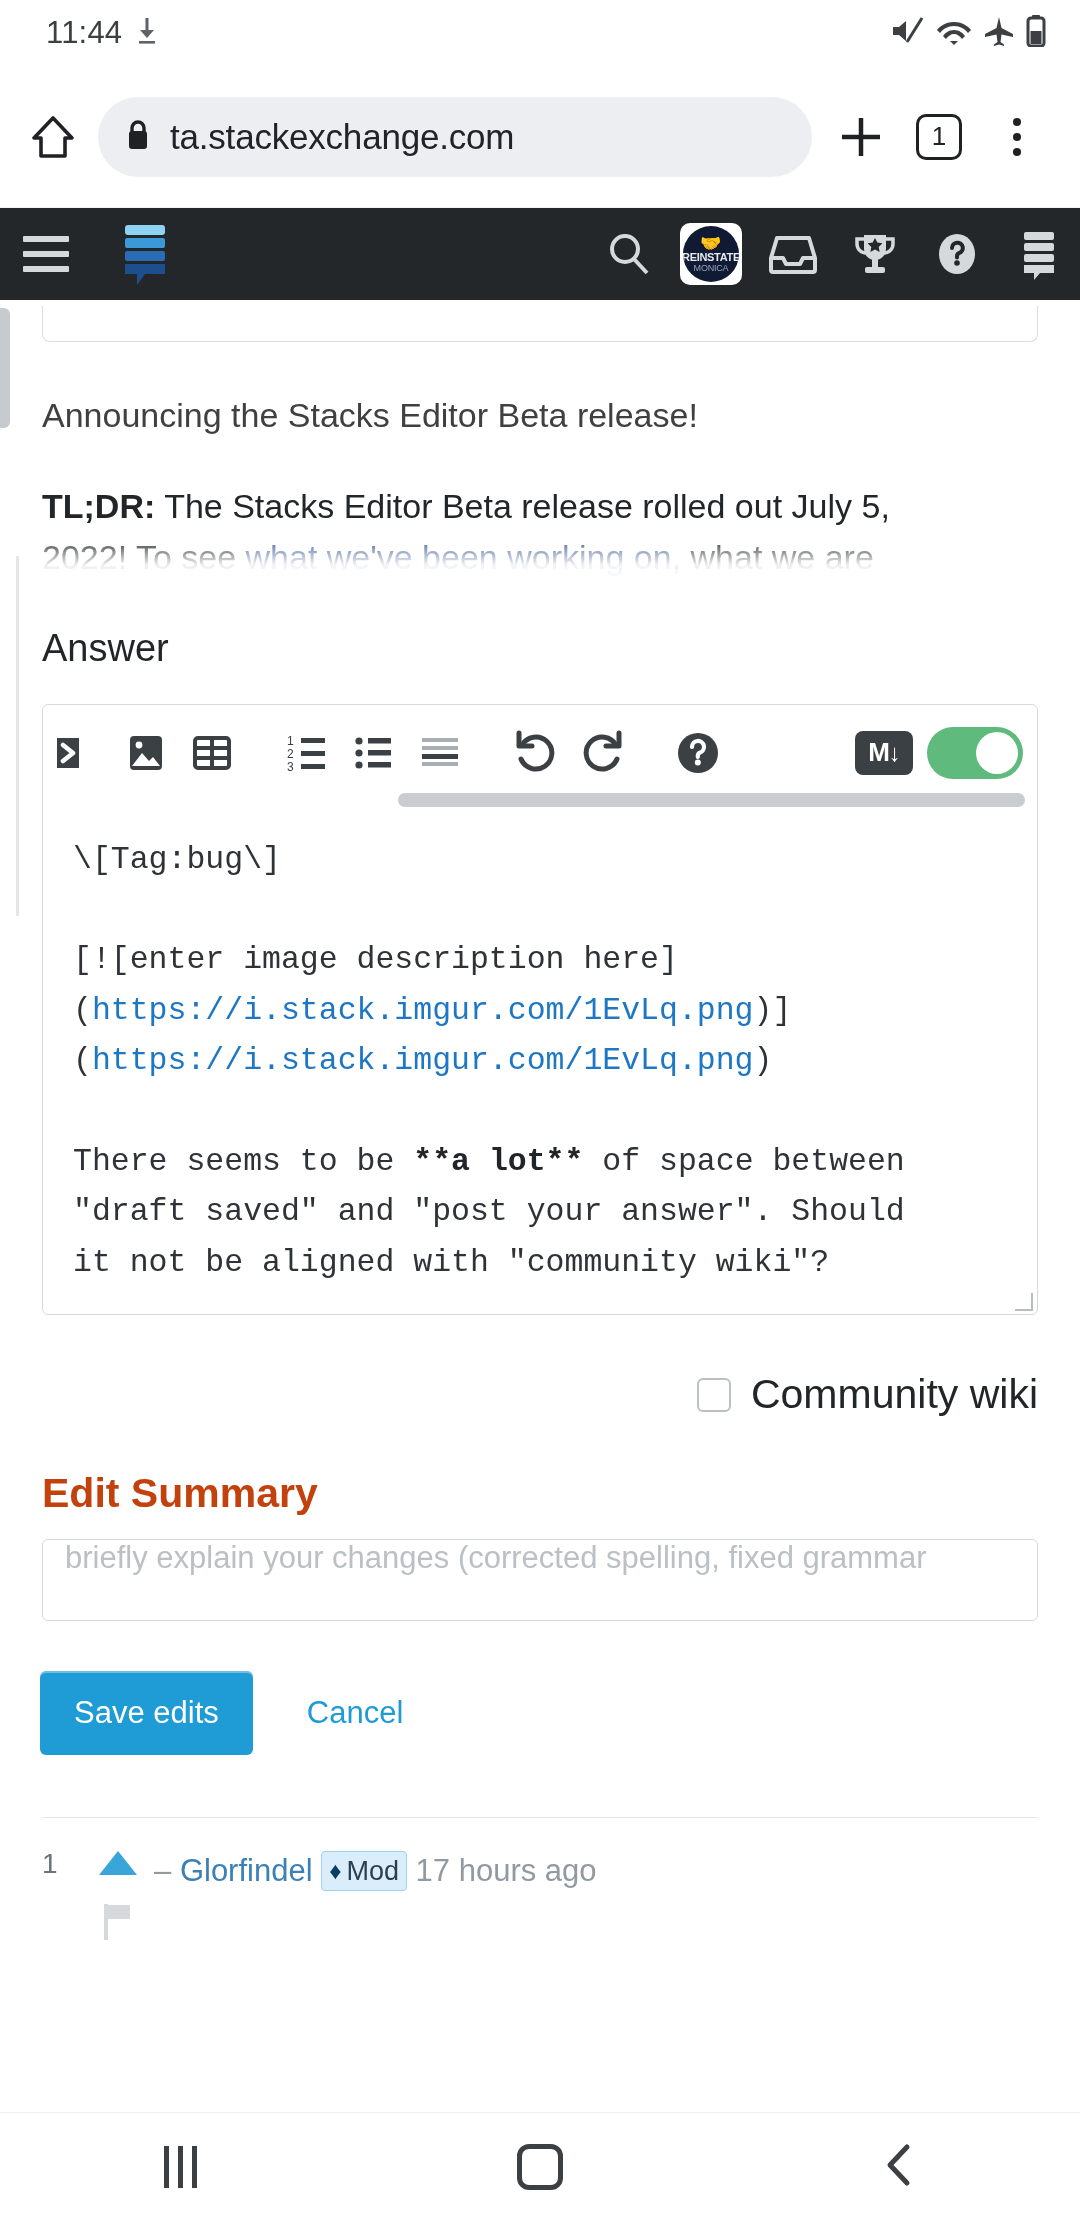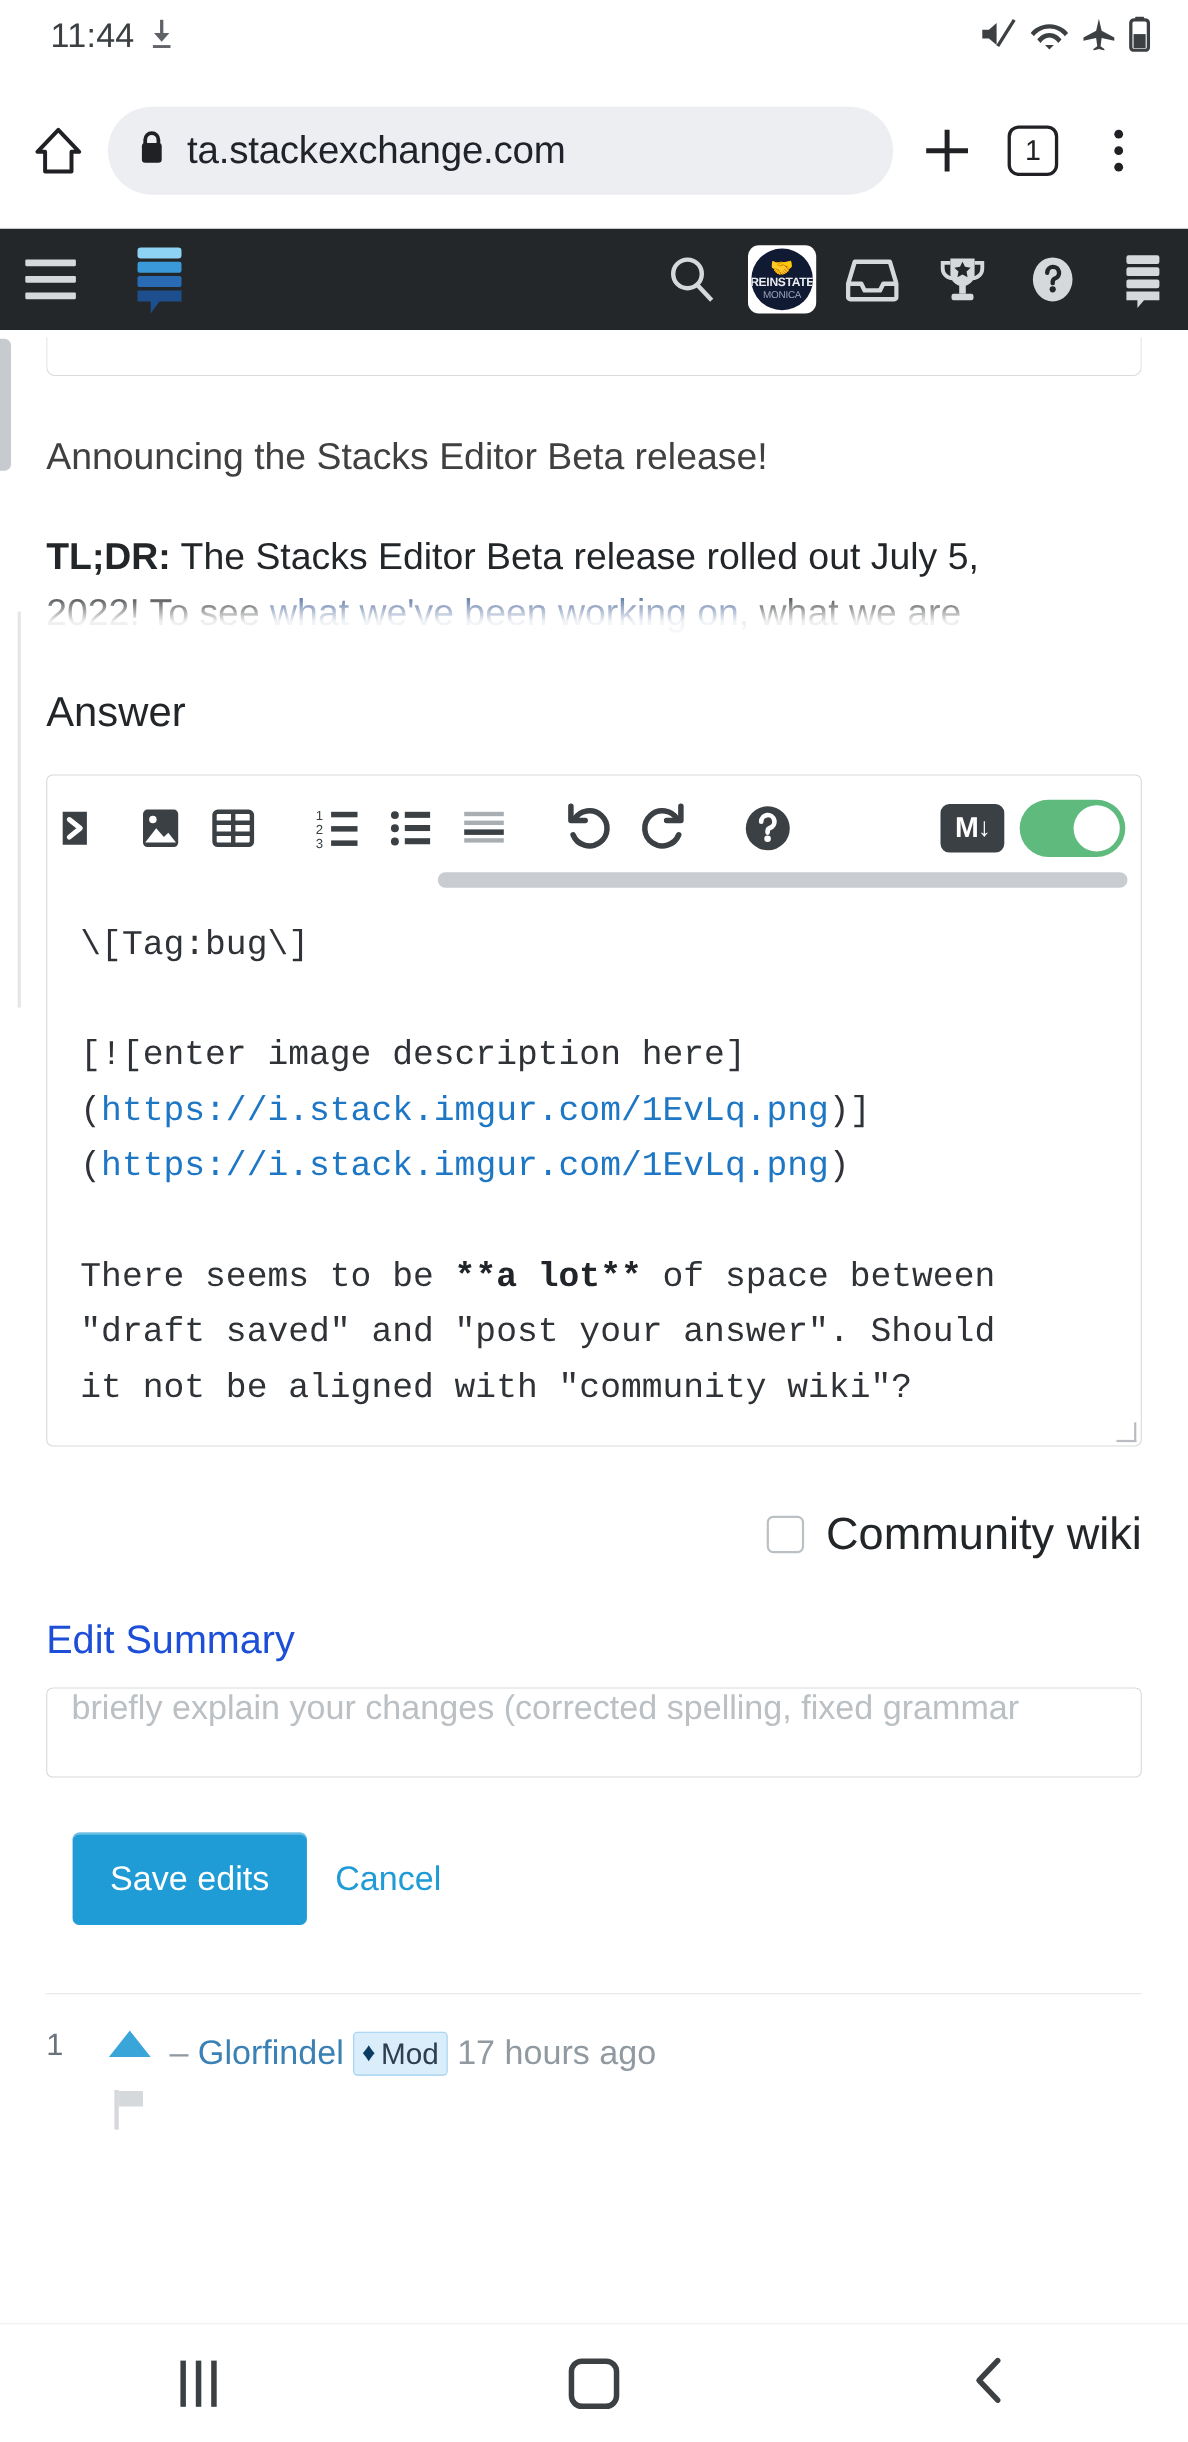--- a/index.html
+++ b/index.html
@@ -167,29 +167,29 @@
   }
 
   
   .cw-row {
     margin: 56px 42px 0 42px;
     display:flex; align-items:center; justify-content:flex-end; gap:20px;
   }
   .cw-box { width:34px;height:34px;border:2px solid #bbc0c4;border-radius:6px;background:#fff;}
   .cw-label { font-size:41px; color:#232629;}
 
-  .es-label { margin: 52px 42px 0 42px; font-size:36px; font-weight:normal; color:#1d4ed8;}
+  .es-label { margin: 52px 42px 0 42px; font-size:41px; font-weight:bold; color:#c2410c;}
   .es-input {
     margin: 22px 42px 0 42px; height: 82px;
     border:1px solid #d6d9dc; border-radius:6px; background:#fff;
     display:flex; align-items:flex-start; padding: 0 22px; overflow:hidden;
   }
   .es-input span { font-size:31px; color:#bbc0c4; white-space:nowrap; }
 
-  .btn-row { margin: 50px 42px 0 66px; display:flex; align-items:center; gap:8px;}
+  .btn-row { margin: 50px 42px 0 40px; display:flex; align-items:center; gap:36px;}
   .btn-primary {
     background:#1f9bd5; color:#fff; border:none; border-radius:6px;
     padding: 24px 34px; font-size:31px;
     font-family:"Liberation Sans", sans-serif;
     box-shadow: inset 0 2px 0 rgba(255,255,255,.35);
   }
   .btn-link {
     background:transparent; border:none; color:#1f9bd5; font-size:31px;
     padding: 24px 18px; font-family:"Liberation Sans", sans-serif;
   }

